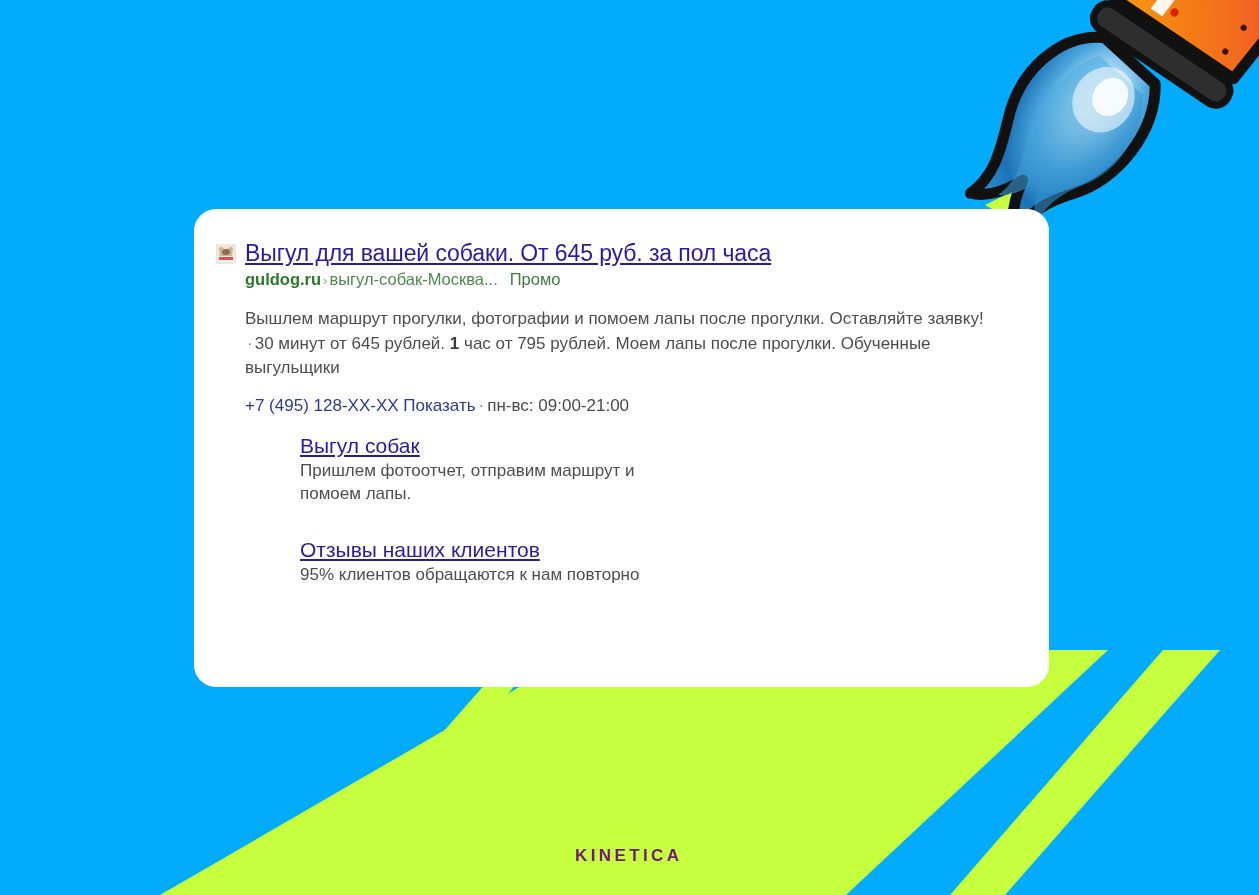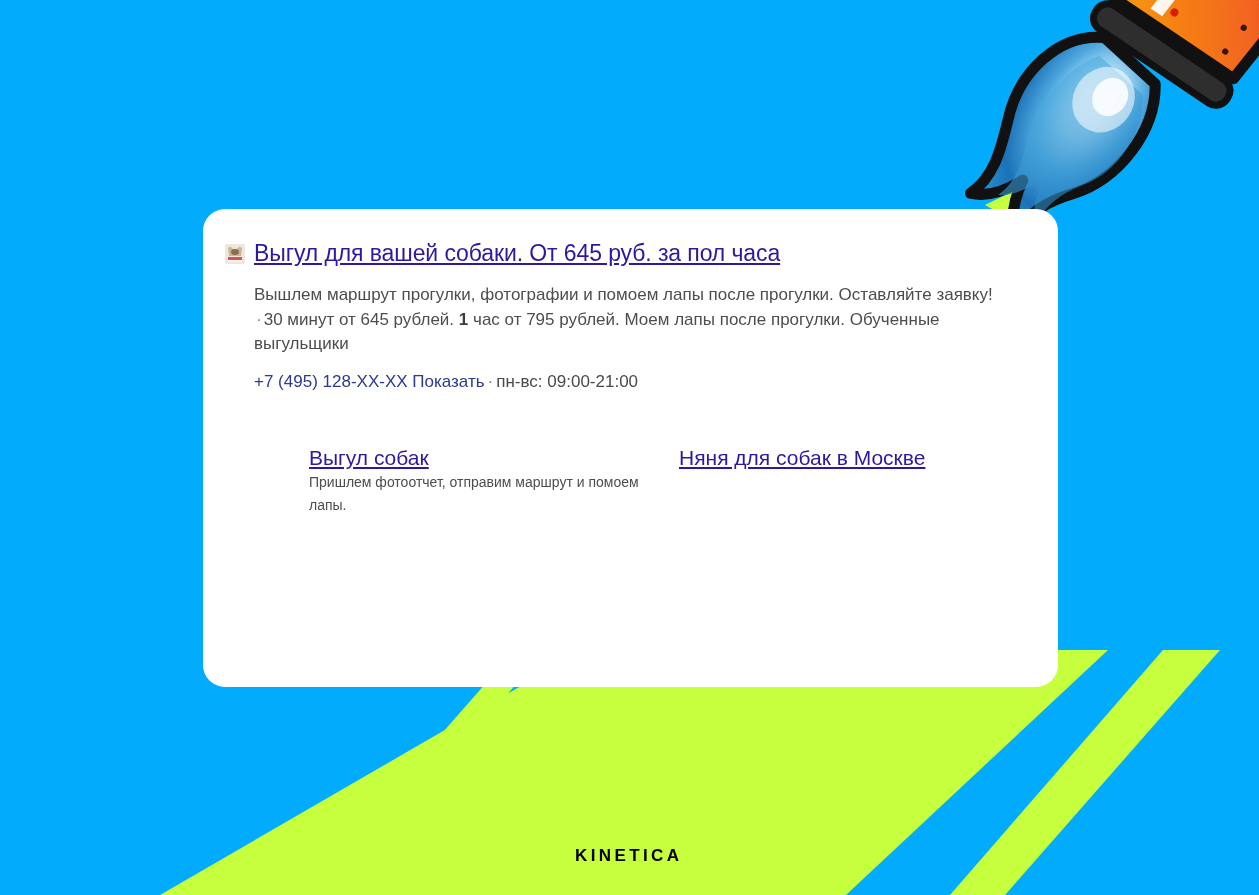--- a/index.html
+++ b/index.html
@@ -21,21 +21,21 @@
   #bg-art {
     position: absolute;
     inset: 0;
     width: 1259px;
     height: 895px;
     pointer-events: none;
   }
   
   #serp-card {
     position: absolute;
-    left: 203px;
+    left: 194px;
     top: 209px;
     width: 855px;
     height: 478px;
     background: #ffffff;
     border-radius: 22px;
     box-sizing: border-box;
     padding: 30px 34px 0 22px;
   }
   .result-head {
     display: flex;
@@ -110,50 +110,50 @@
   }
   .contact-line .dot {
     color: #7f7f7f;
     padding: 0 3px;
   }
   .contact-line .hours {
     color: #4a4a4a;
   }
   
   .sitelinks {
-    margin: 52px 0 0 84px;
+    margin: 16px 0 0 84px;
     display: grid;
     grid-template-columns: 370px 1fr;
     grid-row-gap: 32px;
     grid-column-gap: 0px;
   }
   .sitelink-title {
     font-size: 21px;
     line-height: 26px;
     color: #2b1a9e;
     font-weight: 400;
     margin-bottom: 3px;
     white-space: nowrap;
     cursor: pointer;
   }
   .sitelink-desc {
-    font-size: 14px;
+    font-size: 17px;
     line-height: 23px;
     color: #4d4d4d;
     max-width: 350px;
   }
   
   #kinetica-logo {
     position: absolute;
     left: 575px;
     top: 846px;
     font-size: 17px;
     font-weight: bold;
     letter-spacing: 3.4px;
-    color: #000000;
+    color: #701a75;
   }
 </style>
 </head>
 <body>
 
 <div id="stage">
 
   <svg id="bg-art" viewBox="0 0 1259 895" xmlns="http://www.w3.org/2000/svg">
     <defs>
       <linearGradient id="rocketBody" x1="0" y1="1" x2="1" y2="0">
@@ -249,41 +249,47 @@
           <rect x="0" y="0" width="20" height="20" fill="#efe7dc"></rect>
           <path d="M3 4 C5 2 7 3 8 5 L12 5 C13 3 15 2 17 4 L16 12 L4 12 Z" fill="#c9b59a"></path>
           <ellipse cx="10" cy="8" rx="4" ry="3" fill="#8a6f4e"></ellipse>
           <rect x="3" y="13" width="14" height="4" fill="#d6535e"></rect>
           <rect x="3" y="16" width="14" height="2" fill="#f2f2f2"></rect>
         </svg>
       </span>
       <a class="result-title" href="#">Выгул для вашей собаки. От 645 руб. за пол часа</a>
     </div>
 
+    <div class="url-line">
+      <span class="url-domain">guldog.ru</span><span class="url-chevron">›</span><span class="url-path">выгул-собак-Москва...</span><span class="url-promo">Промо</span>
+    </div>
 
     <div class="snippet">
       <span>Вышлем маршрут прогулки, фотографии и помоем лапы после прогулки.</span>
       <span>Оставляйте заявку!</span><span class="sep">·</span><span>30 минут от 645 рублей.</span>
       <b>1</b>
       <span>час от 795 рублей. Моем лапы</span>
       <span>после прогулки. Обученные выгульщики</span>
     </div>
 
     <div class="contact-line">
       <span>+7 (495) 128-XX-XX</span>
       <span class="show">Показать</span><span class="dot">·</span><span class="hours">пн-вс: 09:00-21:00</span>
     </div>
 
     <div class="sitelinks">
       <div>
         <a class="sitelink-title" href="#">Выгул собак</a>
         <div class="sitelink-desc">Пришлем фотоотчет, отправим маршрут и помоем лапы.</div>
       </div>
       <div>
-        <a class="sitelink-title" href="#">Няня для собак в Москве</a>
       </div>
+      <div>
+        <a class="sitelink-title" href="#">Отзывы наших клиентов</a>
+        <div class="sitelink-desc">95% клиентов обращаются к нам повторно</div>
+      </div>
     </div>
 
   </div>
 
   <div id="kinetica-logo">KINETICA</div>
 
 </div>
 
 </body></html>

